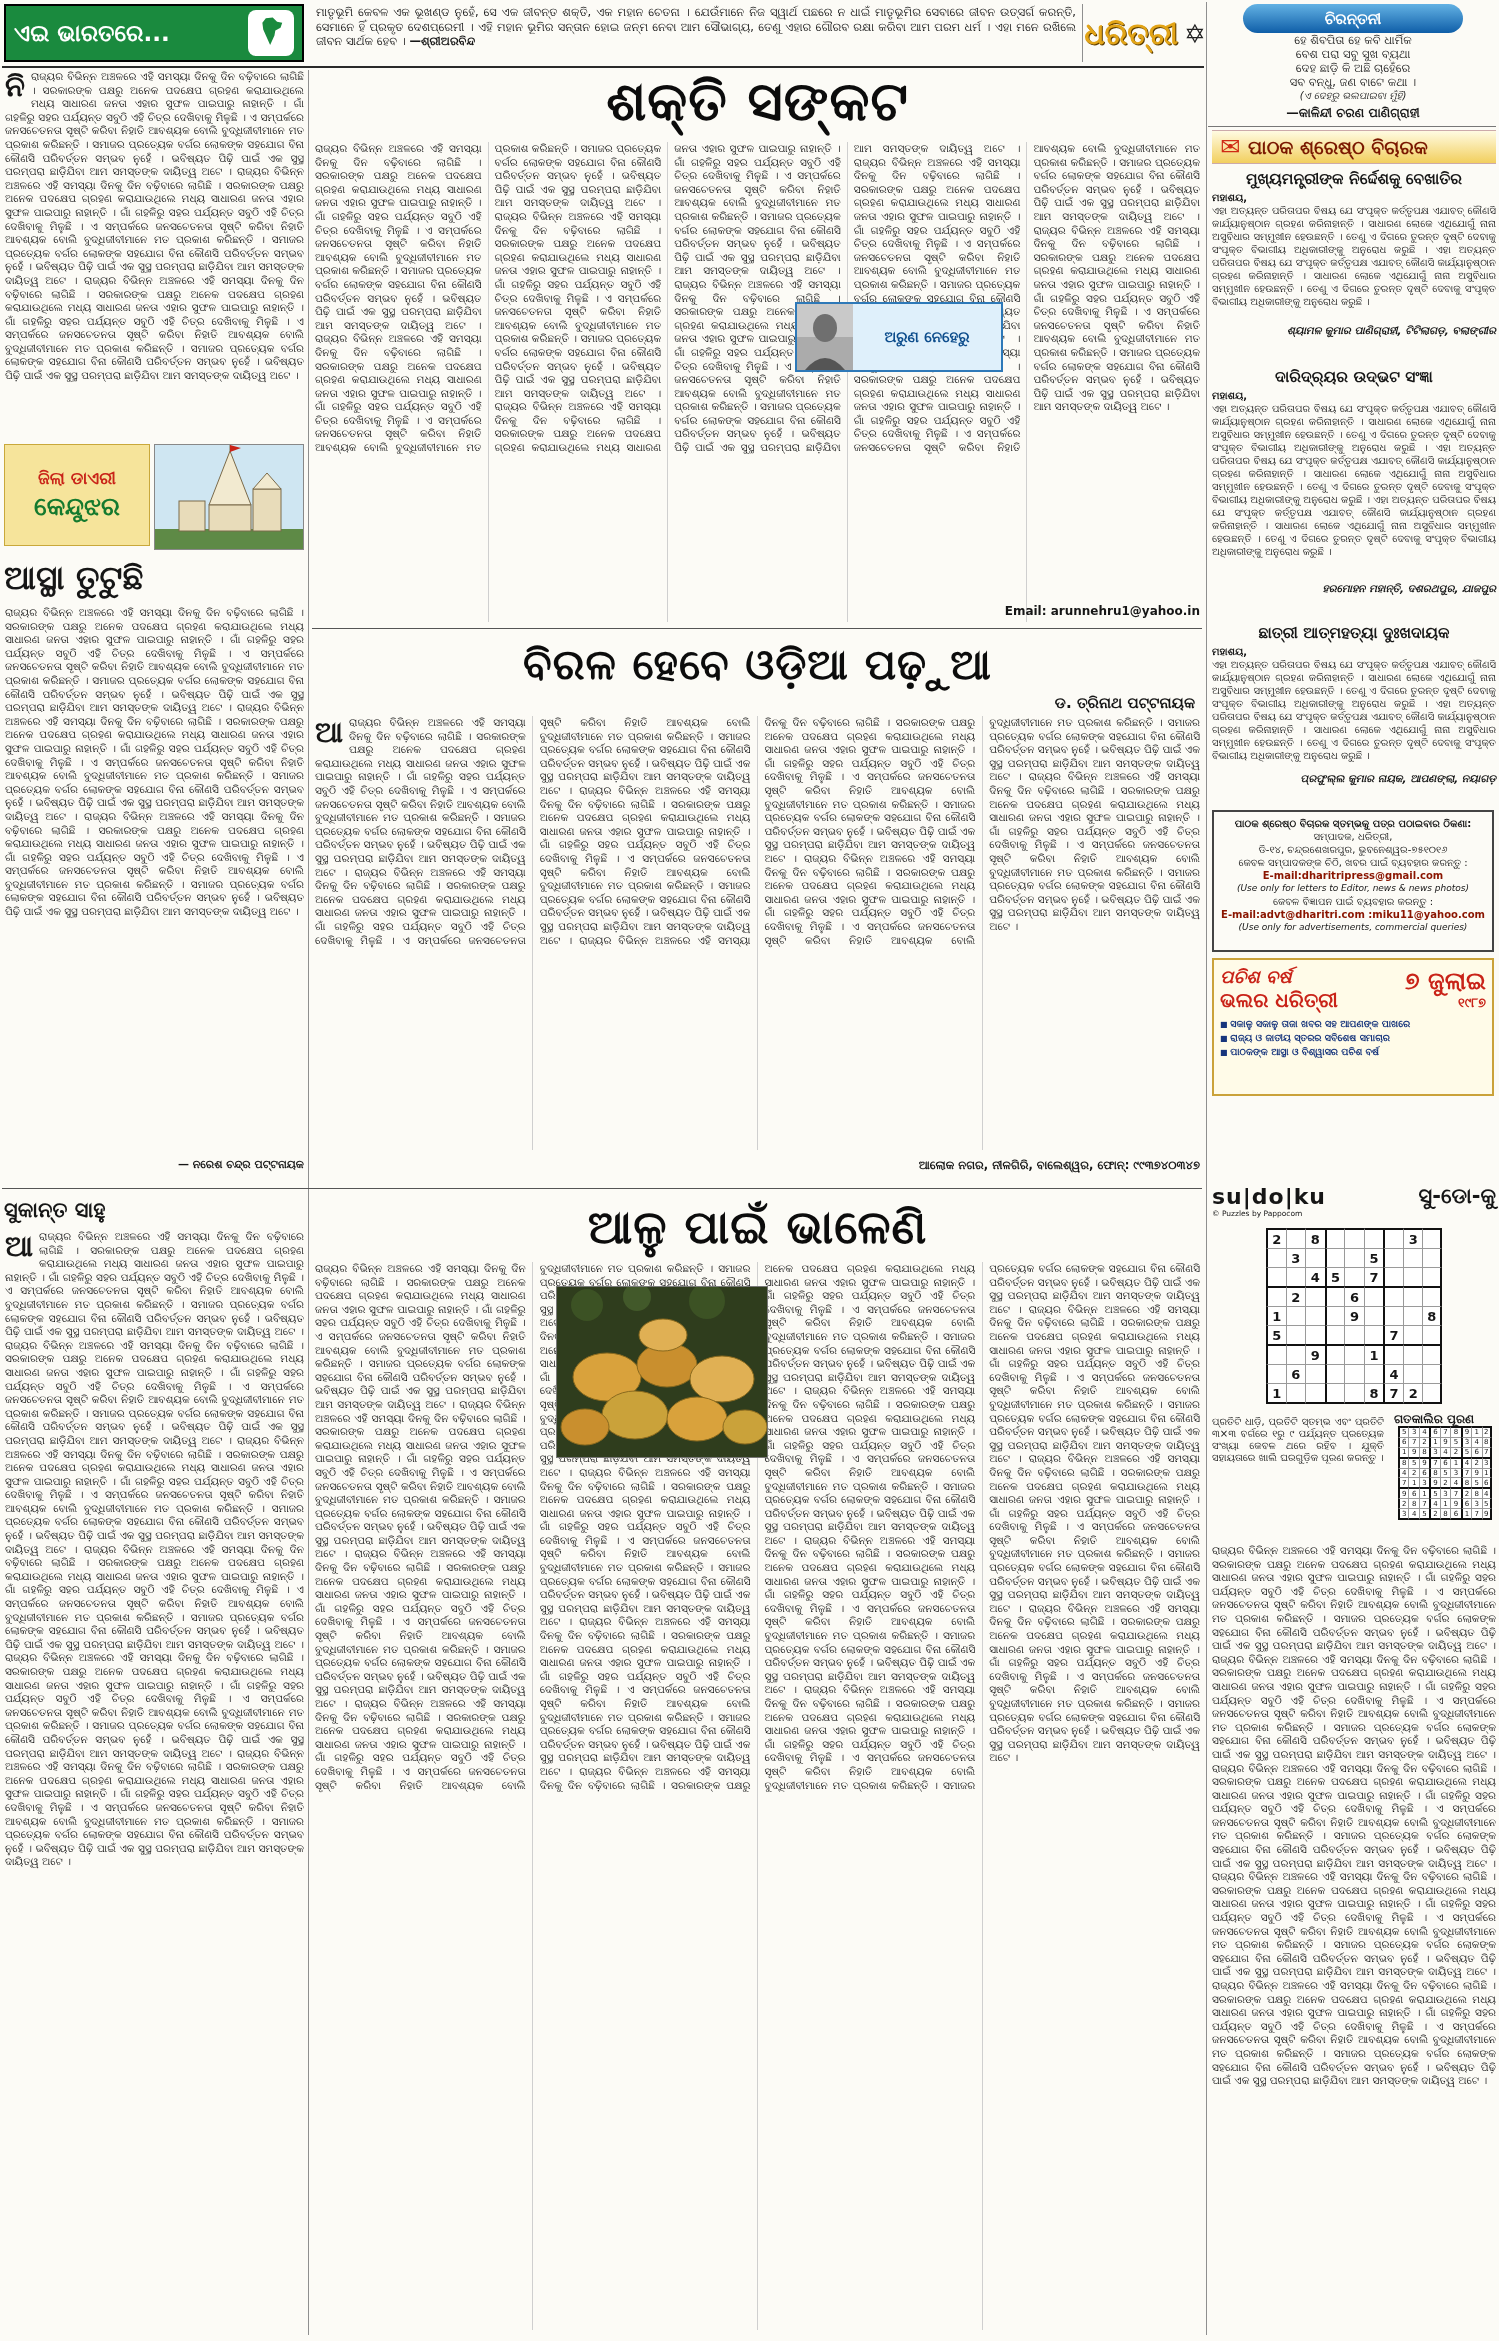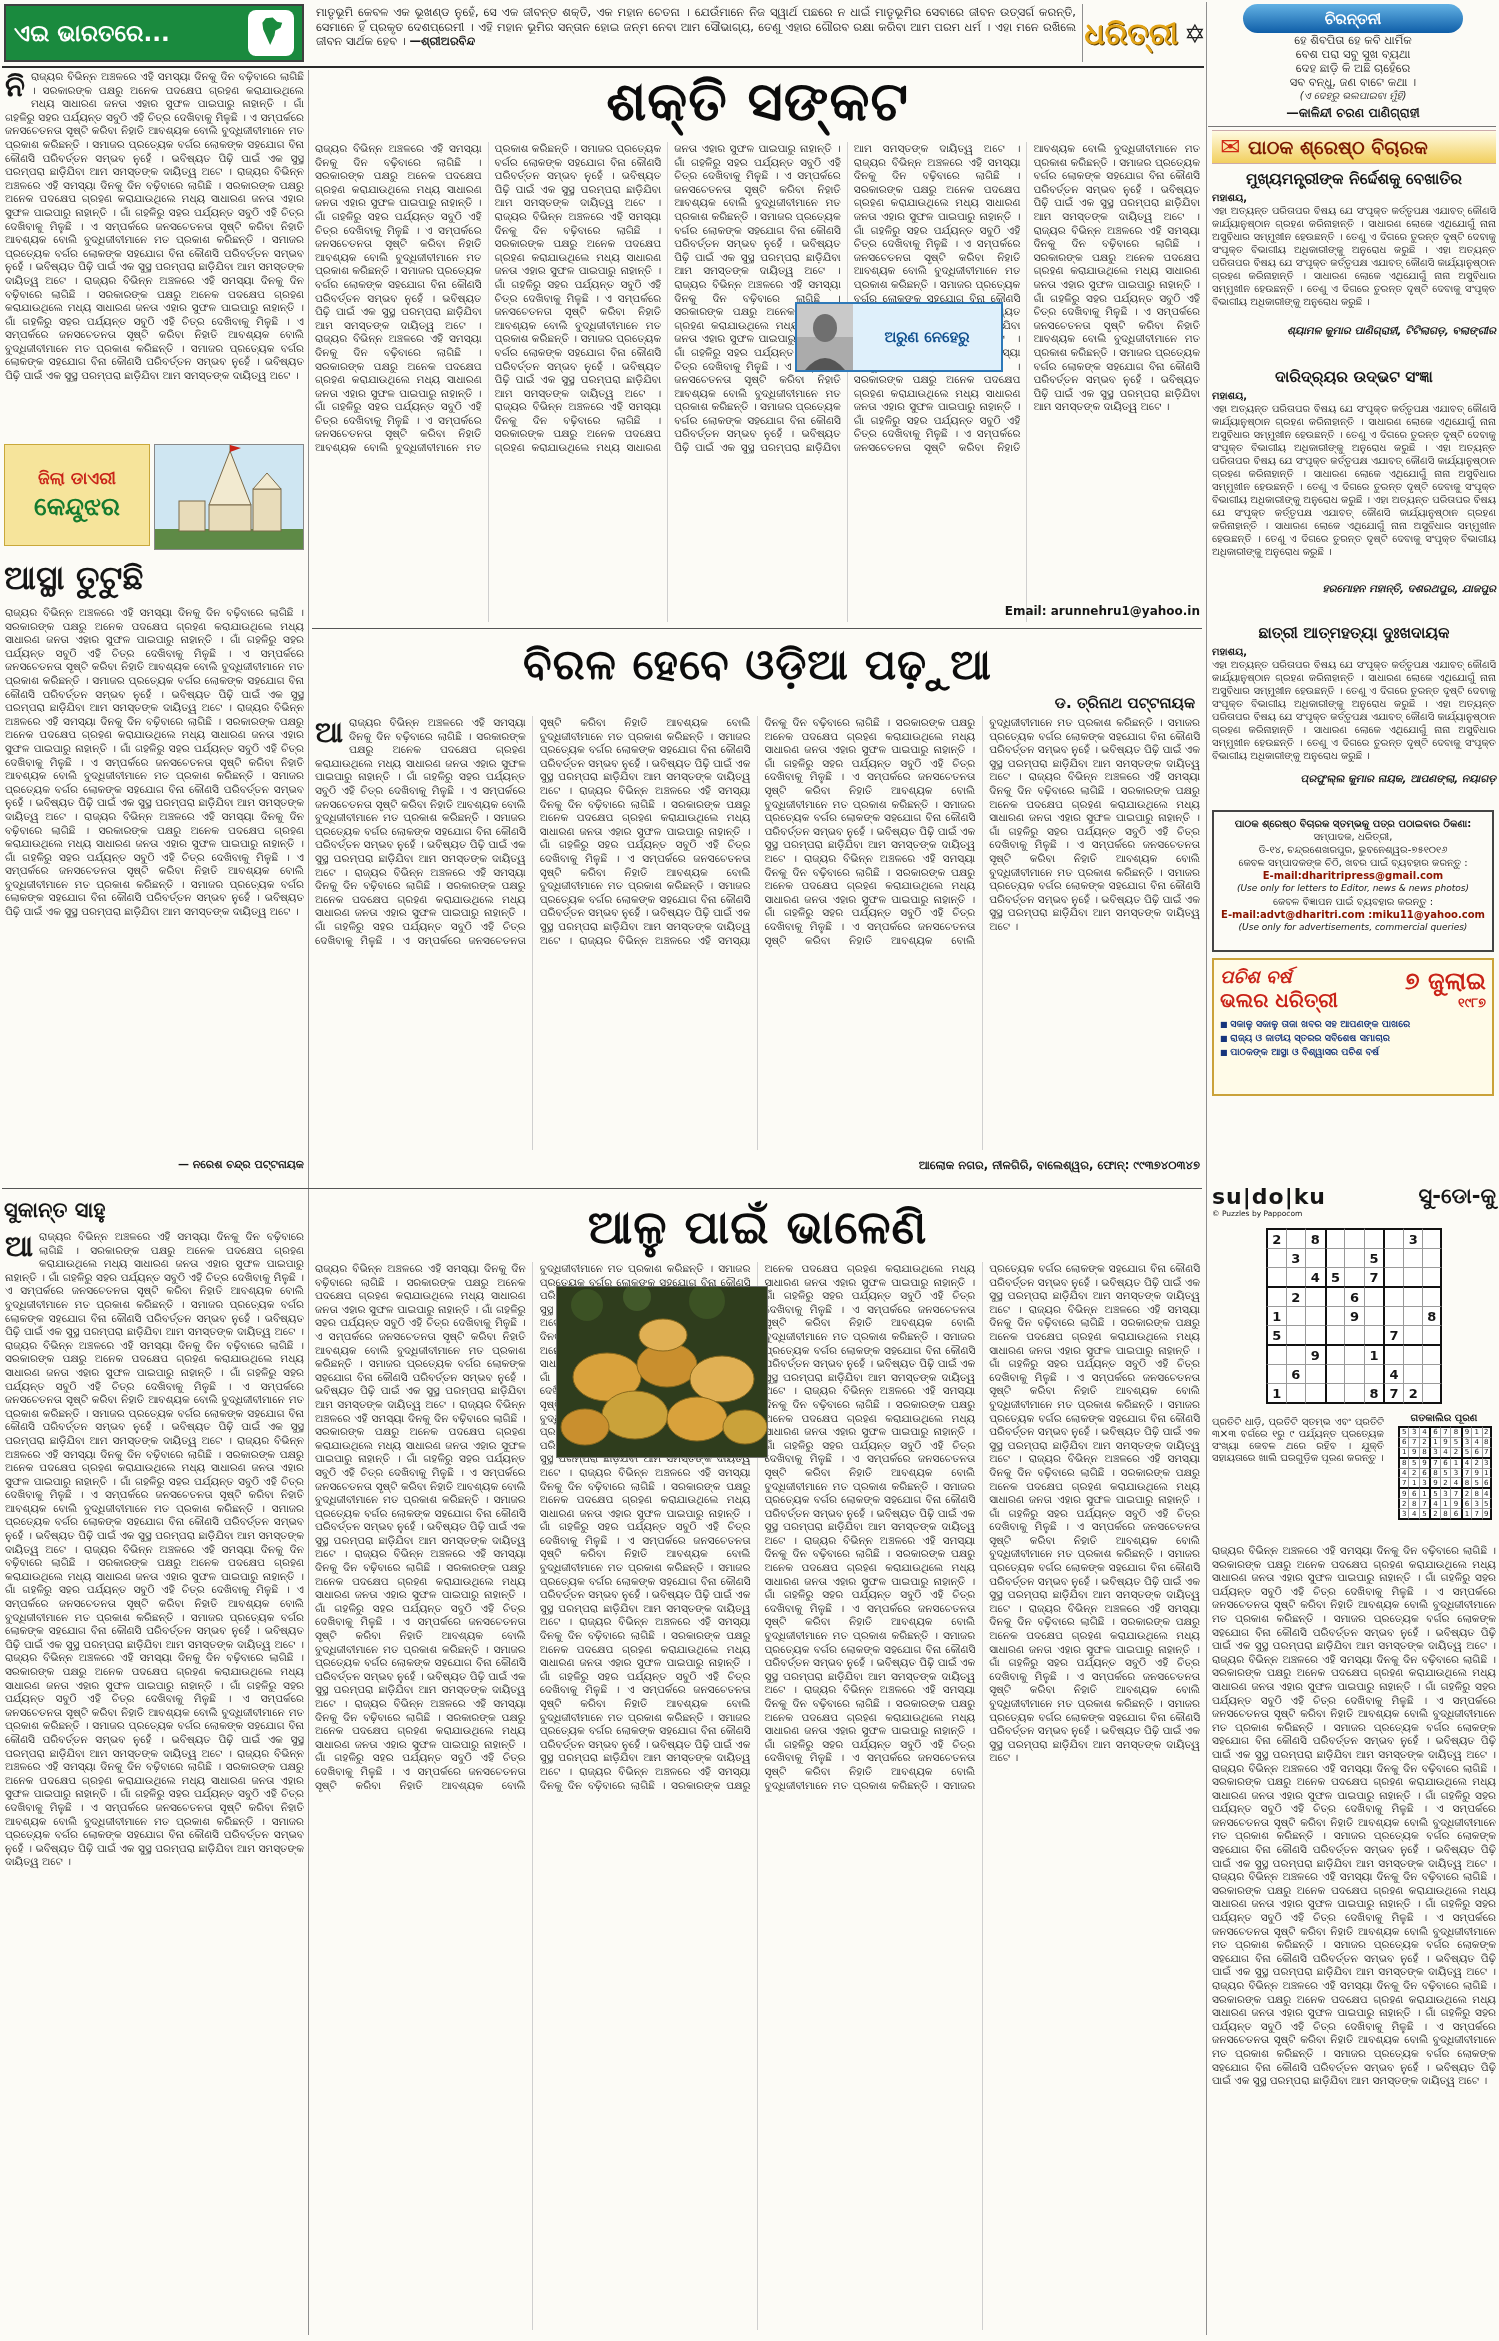--- a/index.html
+++ b/index.html
@@ -28,21 +28,21 @@
 <div id="paper">
 
   <div class="vr" style="left:308px;top:70px;height:2265px"></div>
   <div class="vr" style="left:1206px;top:2px;height:2333px"></div>
   <div class="vr" style="left:1082px;top:4px;height:58px"></div>
   <div class="hr" style="left:2px;top:66px;width:1202px"></div>
   <div class="hr" style="left:1208px;top:126px;width:288px;height:1px;background:#777"></div>
   <div class="hr" style="left:312px;top:628px;width:890px;height:1px;background:#555"></div>
   <div class="hr" style="left:2px;top:1188px;width:1200px;height:1px;background:#555"></div>
 
-  <div class="abs" style="left:4px;top:4px;width:300px;height:58px;background:#1a8a3e;border:2px solid #404040;display:flex;align-items:center;justify-content:space-between;padding:0 8px">
+  <div class="abs" style="left:4px;top:4px;width:300px;height:58px;background:#1a8a3e;border:2px solid #000000;display:flex;align-items:center;justify-content:space-between;padding:0 8px">
     <div style="color:#fff;font-weight:700;font-size:23px">ଏଇ ଭାରତରେ...</div>
     <div style="width:46px;height:46px;background:#fff;border-radius:8px;display:flex;align-items:center;justify-content:center">
       <svg width="38" height="38" viewBox="0 0 44 44">
           <polygon points="16,5 24,4 29,9 35,10 33,16 27,19 26,25 21,36 17,27 13,18 12,10" fill="#1a8a3e"></polygon>
         </svg>
     </div>
   </div>
   <div class="abs txt" style="left:5px;top:70px;width:299px;height:364px">
     <span class="dropcap">ନି</span><span>ରାଜ୍ୟର ବିଭିନ୍ନ ଅଞ୍ଚଳରେ ଏହି ସମସ୍ୟା ଦିନକୁ ଦିନ ବଢ଼ିବାରେ ଲାଗିଛି । ସରକାରଙ୍କ ପକ୍ଷରୁ ଅନେକ ପଦକ୍ଷେପ ଗ୍ରହଣ କରାଯାଉଥିଲେ ମଧ୍ୟ ସାଧାରଣ ଜନତା ଏହାର ସୁଫଳ ପାଇପାରୁ ନାହାନ୍ତି । ଗାଁ ଗହଳିରୁ ସହର ପର୍ଯ୍ୟନ୍ତ ସବୁଠି ଏହି ଚିତ୍ର ଦେଖିବାକୁ ମିଳୁଛି । ଏ ସମ୍ପର୍କରେ ଜନସଚେତନତା ସୃଷ୍ଟି କରିବା ନିହାତି ଆବଶ୍ୟକ ବୋଲି ବୁଦ୍ଧିଜୀବୀମାନେ ମତ ପ୍ରକାଶ କରିଛନ୍ତି । ସମାଜର ପ୍ରତ୍ୟେକ ବର୍ଗର ଲୋକଙ୍କ ସହଯୋଗ ବିନା କୌଣସି ପରିବର୍ତ୍ତନ ସମ୍ଭବ ନୁହେଁ । ଭବିଷ୍ୟତ ପିଢ଼ି ପାଇଁ ଏକ ସୁସ୍ଥ ପରମ୍ପରା ଛାଡ଼ିଯିବା ଆମ ସମସ୍ତଙ୍କ ଦାୟିତ୍ୱ ଅଟେ । ରାଜ୍ୟର ବିଭିନ୍ନ ଅଞ୍ଚଳରେ ଏହି ସମସ୍ୟା ଦିନକୁ ଦିନ ବଢ଼ିବାରେ ଲାଗିଛି । ସରକାରଙ୍କ ପକ୍ଷରୁ ଅନେକ ପଦକ୍ଷେପ ଗ୍ରହଣ କରାଯାଉଥିଲେ ମଧ୍ୟ ସାଧାରଣ ଜନତା ଏହାର ସୁଫଳ ପାଇପାରୁ ନାହାନ୍ତି । ଗାଁ ଗହଳିରୁ ସହର ପର୍ଯ୍ୟନ୍ତ ସବୁଠି ଏହି ଚିତ୍ର ଦେଖିବାକୁ ମିଳୁଛି । ଏ ସମ୍ପର୍କରେ ଜନସଚେତନତା ସୃଷ୍ଟି କରିବା ନିହାତି ଆବଶ୍ୟକ ବୋଲି ବୁଦ୍ଧିଜୀବୀମାନେ ମତ ପ୍ରକାଶ କରିଛନ୍ତି । ସମାଜର ପ୍ରତ୍ୟେକ ବର୍ଗର ଲୋକଙ୍କ ସହଯୋଗ ବିନା କୌଣସି ପରିବର୍ତ୍ତନ ସମ୍ଭବ ନୁହେଁ । ଭବିଷ୍ୟତ ପିଢ଼ି ପାଇଁ ଏକ ସୁସ୍ଥ ପରମ୍ପରା ଛାଡ଼ିଯିବା ଆମ ସମସ୍ତଙ୍କ ଦାୟିତ୍ୱ ଅଟେ । ରାଜ୍ୟର ବିଭିନ୍ନ ଅଞ୍ଚଳରେ ଏହି ସମସ୍ୟା ଦିନକୁ ଦିନ ବଢ଼ିବାରେ ଲାଗିଛି । ସରକାରଙ୍କ ପକ୍ଷରୁ ଅନେକ ପଦକ୍ଷେପ ଗ୍ରହଣ କରାଯାଉଥିଲେ ମଧ୍ୟ ସାଧାରଣ ଜନତା ଏହାର ସୁଫଳ ପାଇପାରୁ ନାହାନ୍ତି । ଗାଁ ଗହଳିରୁ ସହର ପର୍ଯ୍ୟନ୍ତ ସବୁଠି ଏହି ଚିତ୍ର ଦେଖିବାକୁ ମିଳୁଛି । ଏ ସମ୍ପର୍କରେ ଜନସଚେତନତା ସୃଷ୍ଟି କରିବା ନିହାତି ଆବଶ୍ୟକ ବୋଲି ବୁଦ୍ଧିଜୀବୀମାନେ ମତ ପ୍ରକାଶ କରିଛନ୍ତି । ସମାଜର ପ୍ରତ୍ୟେକ ବର୍ଗର ଲୋକଙ୍କ ସହଯୋଗ ବିନା କୌଣସି ପରିବର୍ତ୍ତନ ସମ୍ଭବ ନୁହେଁ । ଭବିଷ୍ୟତ ପିଢ଼ି ପାଇଁ ଏକ ସୁସ୍ଥ ପରମ୍ପରା ଛାଡ଼ିଯିବା ଆମ ସମସ୍ତଙ୍କ ଦାୟିତ୍ୱ ଅଟେ । </span>
   </div>
@@ -285,21 +285,21 @@
         <div style="display: flex; align-items: center; justify-content: center; font-size: 13px; font-weight: 700; border-top: 1px solid rgb(154, 154, 154); border-left: 1px solid rgb(154, 154, 154); border-bottom: 2px solid rgb(17, 17, 17);"></div>
         <div style="display: flex; align-items: center; justify-content: center; font-size: 13px; font-weight: 700; border-top: 1px solid rgb(154, 154, 154); border-left: 1px solid rgb(154, 154, 154); border-bottom: 2px solid rgb(17, 17, 17);"></div>
         <div style="display: flex; align-items: center; justify-content: center; font-size: 13px; font-weight: 700; border-top: 1px solid rgb(154, 154, 154); border-left: 2px solid rgb(17, 17, 17); border-bottom: 2px solid rgb(17, 17, 17);"></div>
         <div style="display: flex; align-items: center; justify-content: center; font-size: 13px; font-weight: 700; border-top: 1px solid rgb(154, 154, 154); border-left: 1px solid rgb(154, 154, 154); border-bottom: 2px solid rgb(17, 17, 17);"></div>
         <div style="display: flex; align-items: center; justify-content: center; font-size: 13px; font-weight: 700; border-top: 1px solid rgb(154, 154, 154); border-left: 1px solid rgb(154, 154, 154); border-bottom: 2px solid rgb(17, 17, 17);">8</div>
         <div style="display: flex; align-items: center; justify-content: center; font-size: 13px; font-weight: 700; border-top: 1px solid rgb(154, 154, 154); border-left: 2px solid rgb(17, 17, 17); border-bottom: 2px solid rgb(17, 17, 17);">7</div>
         <div style="display: flex; align-items: center; justify-content: center; font-size: 13px; font-weight: 700; border-top: 1px solid rgb(154, 154, 154); border-left: 1px solid rgb(154, 154, 154); border-bottom: 2px solid rgb(17, 17, 17);">2</div>
         <div style="display: flex; align-items: center; justify-content: center; font-size: 13px; font-weight: 700; border-width: 1px 2px 2px 1px; border-style: solid; border-color: rgb(154, 154, 154) rgb(17, 17, 17) rgb(17, 17, 17) rgb(154, 154, 154);"></div>
       </div>
     <div class="abs" style="left:0;top:232px;width:172px;font-size:10px;line-height:12px;text-align:justify">ପ୍ରତିଟି ଧାଡ଼ି, ପ୍ରତିଟି ସ୍ତମ୍ଭ ଏବଂ ପ୍ରତିଟି ୩×୩ ବର୍ଗରେ ୧ରୁ ୯ ପର୍ଯ୍ୟନ୍ତ ପ୍ରତ୍ୟେକ ସଂଖ୍ୟା କେବଳ ଥରେ ରହିବ । ଯୁକ୍ତି ସହାୟତାରେ ଖାଲି ଘରଗୁଡ଼ିକ ପୂରଣ କରନ୍ତୁ ।</div>
-    <div class="abs" style="left:182px;top:228px;width:100px;text-align:center;font-size:10px;font-weight:700">ଗତକାଲିର ପୂରଣ</div>
+    <div class="abs" style="left:172px;top:228px;width:100px;text-align:center;font-size:12px;font-weight:700">ଗତକାଲିର ପୂରଣ</div>
     <div class="su-grid abs" style="left:186px;top:242px;width:94px;height:94px">
         <div style="display: flex; align-items: center; justify-content: center; font-size: 7px; font-weight: 400; border-top: 2px solid rgb(17, 17, 17); border-left: 2px solid rgb(17, 17, 17);">5</div>
         <div style="display: flex; align-items: center; justify-content: center; font-size: 7px; font-weight: 400; border-top: 2px solid rgb(17, 17, 17); border-left: 1px solid rgb(154, 154, 154);">3</div>
         <div style="display: flex; align-items: center; justify-content: center; font-size: 7px; font-weight: 400; border-top: 2px solid rgb(17, 17, 17); border-left: 1px solid rgb(154, 154, 154);">4</div>
         <div style="display: flex; align-items: center; justify-content: center; font-size: 7px; font-weight: 400; border-top: 2px solid rgb(17, 17, 17); border-left: 2px solid rgb(17, 17, 17);">6</div>
         <div style="display: flex; align-items: center; justify-content: center; font-size: 7px; font-weight: 400; border-top: 2px solid rgb(17, 17, 17); border-left: 1px solid rgb(154, 154, 154);">7</div>
         <div style="display: flex; align-items: center; justify-content: center; font-size: 7px; font-weight: 400; border-top: 2px solid rgb(17, 17, 17); border-left: 1px solid rgb(154, 154, 154);">8</div>
         <div style="display: flex; align-items: center; justify-content: center; font-size: 7px; font-weight: 400; border-top: 2px solid rgb(17, 17, 17); border-left: 2px solid rgb(17, 17, 17);">9</div>
         <div style="display: flex; align-items: center; justify-content: center; font-size: 7px; font-weight: 400; border-top: 2px solid rgb(17, 17, 17); border-left: 1px solid rgb(154, 154, 154);">1</div>
         <div style="display: flex; align-items: center; justify-content: center; font-size: 7px; font-weight: 400; border-top: 2px solid rgb(17, 17, 17); border-left: 1px solid rgb(154, 154, 154); border-right: 2px solid rgb(17, 17, 17);">2</div>

